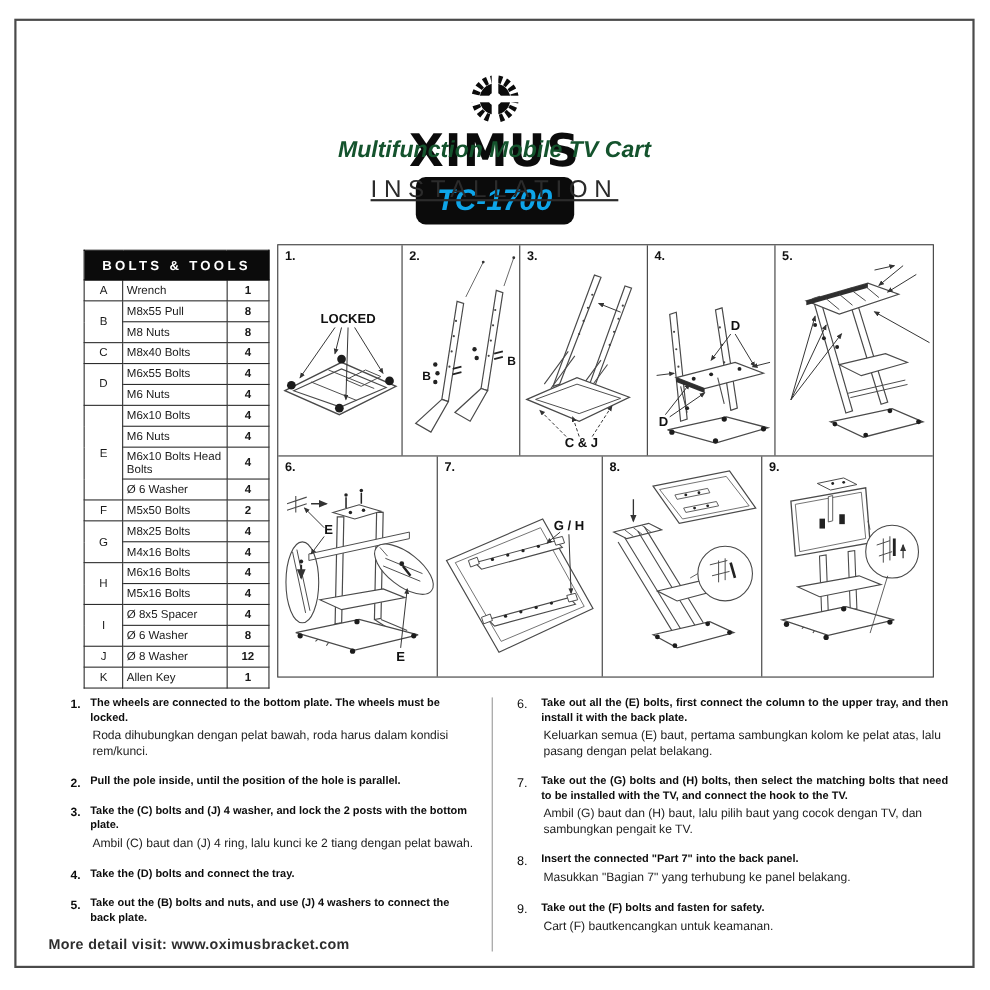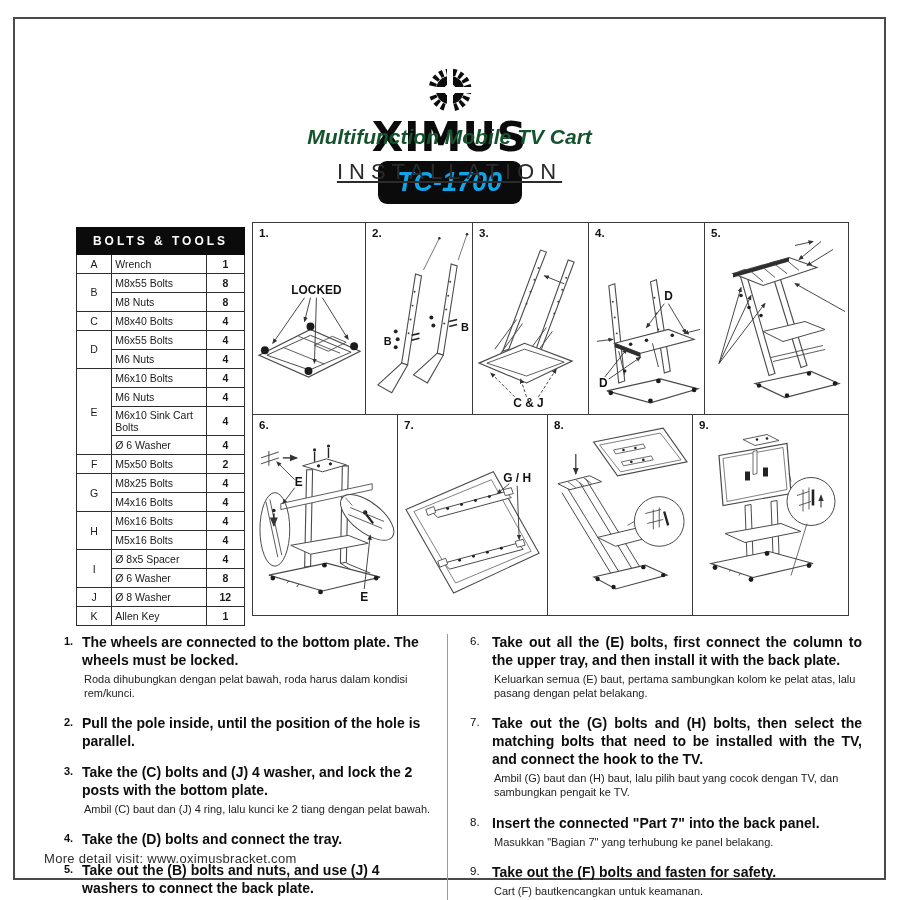--- a/index.html
+++ b/index.html
@@ -49,26 +49,26 @@
 
   
   .instructions{position:absolute;left:49px;top:615px;width:796px;display:flex;}
   .col{flex:0 0 auto;}
   .col-left{width:384px;border-right:1px solid #9a9a9a;padding-right:14px;box-sizing:border-box;}
   .col-right{width:392px;padding-left:22px;}
   .step{display:flex;margin-bottom:13px;}
   .step .num{flex:0 0 18px;font-size:11px;font-weight:bold;color:#0d0d0d;line-height:1.28;}
   .col-right .step .num{flex:0 0 22px;font-weight:normal;font-size:11.5px;}
   .step .txt{flex:1;}
-  .step .en{margin:0;font-size:14px;font-weight:bold;color:#0d0d0d;line-height:1.28;}
+  .step .en{margin:0;font-size:10px;font-weight:bold;color:#0d0d0d;line-height:1.28;}
   .col-right .step .en{text-align:justify;}
   .step .id{margin:2px;font-size:11px;color:#222;line-height:1.3;}
 
   
-  .footer{position:absolute;left:29px;top:832px;font-size:13px;color:#2e2e2e;letter-spacing:0.3px;}
+  .footer{position:absolute;left:29px;top:832px;font-size:13px;color:#2e2e2e;letter-spacing:0.3px;font-weight:bold;}
 </style>
 </head>
 <body>
 
 <div class="canvas">
   <div class="page">
 
     <div class="logo-row">
       <span class="gear">
         <svg viewBox="0 0 46 46">
@@ -93,21 +93,21 @@
             </tr>
         </thead>
         <tbody id="parts-body">
             <tr>
               <td class="letter" rowspan="1">A</td>
               <td class="pname">Wrench</td>
               <td class="qty">1</td>
             </tr>
             <tr>
               <td class="letter" rowspan="2">B</td>
-              <td class="pname">M8x55 Bolts</td>
+              <td class="pname">M8x55 Pull</td>
               <td class="qty">8</td>
             </tr>
             <tr>
               <td class="pname">M8 Nuts</td>
               <td class="qty">8</td>
             </tr>
             <tr>
               <td class="letter" rowspan="1">C</td>
               <td class="pname">M8x40 Bolts</td>
               <td class="qty">4</td>
@@ -124,21 +124,21 @@
             <tr>
               <td class="letter" rowspan="4">E</td>
               <td class="pname">M6x10 Bolts</td>
               <td class="qty">4</td>
             </tr>
             <tr>
               <td class="pname">M6 Nuts</td>
               <td class="qty">4</td>
             </tr>
             <tr>
-              <td class="pname">M6x10 Sink Cart Bolts</td>
+              <td class="pname">M6x10 Bolts Head Bolts</td>
               <td class="qty">4</td>
             </tr>
             <tr>
               <td class="pname">Ø 6 Washer</td>
               <td class="qty">4</td>
             </tr>
             <tr>
               <td class="letter" rowspan="1">F</td>
               <td class="pname">M5x50 Bolts</td>
               <td class="qty">2</td>

